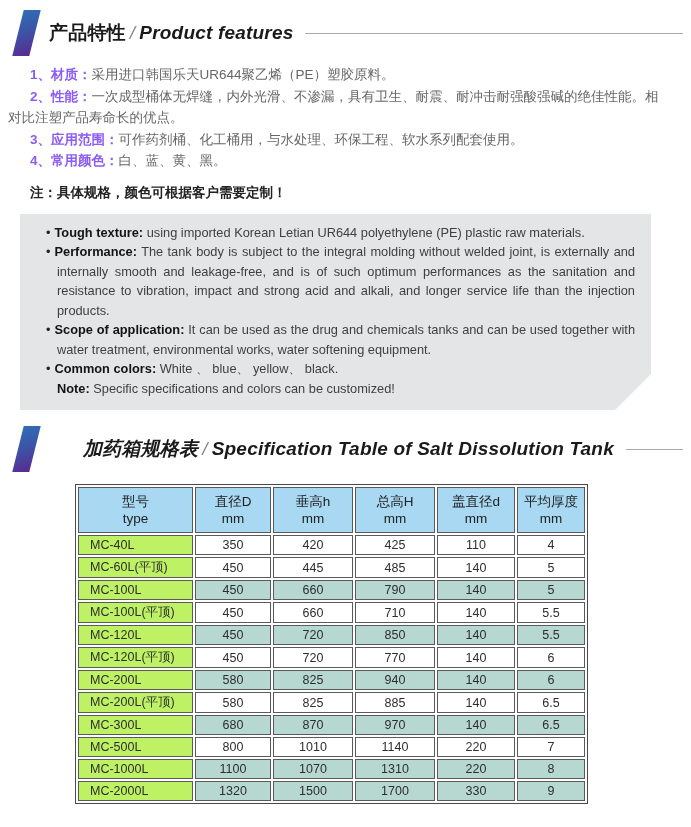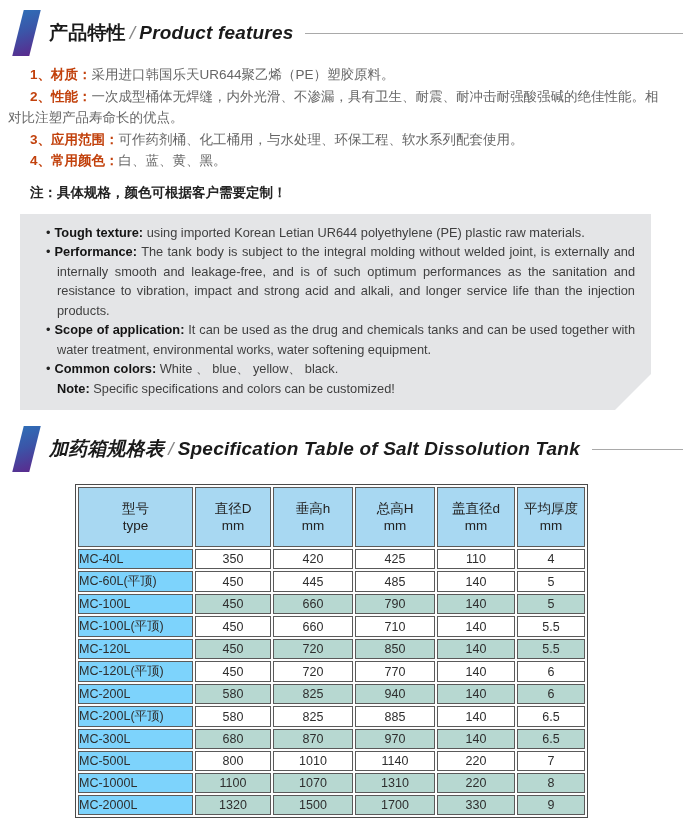--- a/index.html
+++ b/index.html
@@ -12,25 +12,25 @@
   
   .section-header { display: flex; align-items: center; margin: 8px 4px 0 8px; height: 50px; }
   .marker {
     width: 17px; height: 46px; margin: 0 14px 0 10px; flex: 0 0 auto;
     background: linear-gradient(160deg, #2f6db6 0%, #3b55a8 45%, #5a2b8e 100%);
     transform: skewX(-14deg);
   }
   .title { font-size: 19px; font-weight: bold; color: #1a1a1a; white-space: nowrap; letter-spacing: .2px; }
   .title .sep { font-weight: normal; color: #888; font-style: italic; padding: 0 4px; }
   .title-en { font-style: italic; }
-  .title-zh-italic { font-style: italic; }
+  .title-zh-italic { font-style: italic; margin-left: 34px; }
   .header-rule { flex: 1 1 auto; height: 0; border-top: 1px solid #a9a9a9; margin: 0 4px 0 12px; }
   
   .features { padding: 6px 28px 0 30px; font-size: 13.5px; color: #666; line-height: 21.5px; }
-  .feat-item b { color: #c2410c; }
+  .feat-item b { color: #8b5cf6; }
   .feat-item.hang { margin-left: -22px; text-indent: 22px; }
   .features-note { padding: 12px 28px 0 30px; font-size: 13.5px; font-weight: bold; color: #222; }
   
   .gray-box {
     margin: 12px 30px 0 20px; width: 631px; min-height: 140px;
     background: #e4e5e7; padding: 9px 16px 12px 26px;
     font-size: 12.8px; line-height: 19.5px; color: #3f3f3f;
     clip-path: polygon(0 0, 100% 0, 100% calc(100% - 36px), calc(100% - 36px) 100%, 0 100%);
   }
   .bullet { padding-left: 11px; text-indent: -11px; text-align: justify; }
@@ -40,24 +40,24 @@
   
   .table-wrap { margin: 10px 0 0 75px; }
   table {
     border-collapse: separate; border-spacing: 2px;
     border: 1px solid #4a4a4a; background: #fdfdfd;
     table-layout: fixed; width: 497px;
   }
   th, td { border: 1px solid #5a5a5a; text-align: center; overflow: hidden; white-space: nowrap; }
   thead th {
     background: #a8d8f2; color: #222; font-weight: normal;
-    font-size: 13.5px; line-height: 17px; height: 60px; padding: 2px 0;
+    font-size: 13.5px; line-height: 17px; height: 46px; padding: 2px 0;
   }
   tbody td { font-size: 12.5px; color: #2e2e2e; height: 20px; padding: 1px 0; background: #fff; }
-  tbody td.model { background: #7dd3fc; text-align: left; padding-left: 0; margin-left: 24px; }
+  tbody td.model { background: #bef264; text-align: left; padding-left: 11px; margin-left: 24px; }
   tr.tint td:not(.model) { background: #b7d8d1; }
 </style>
 </head>
 <body>
 
 <div class="section-header">
   <div class="marker"></div>
   <div class="title">
     <span>产品特性</span><span class="sep">/</span><span class="title-en">Product features</span>
   </div>

